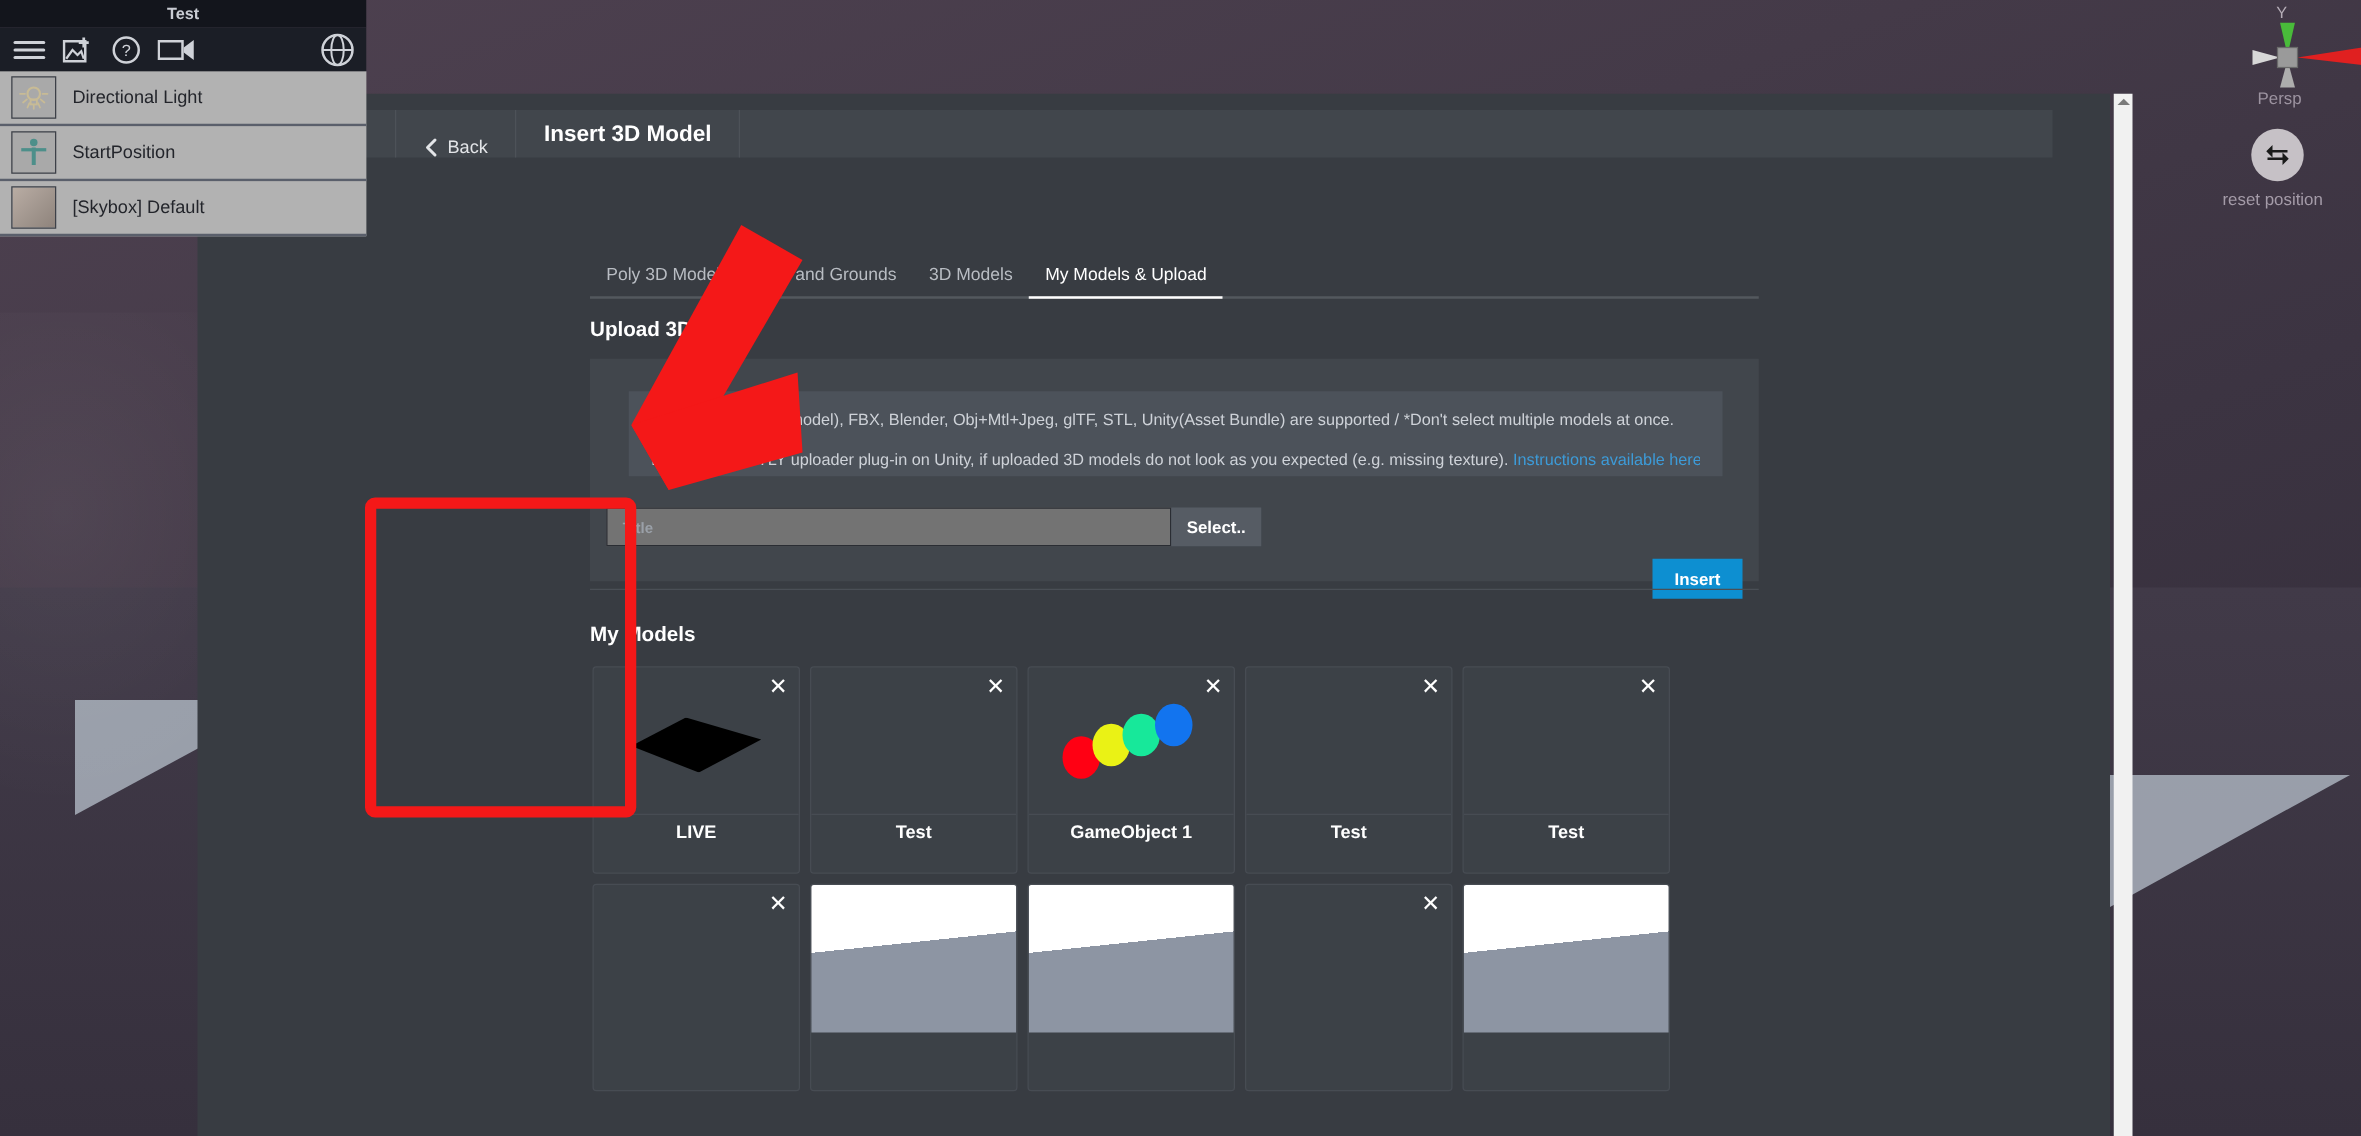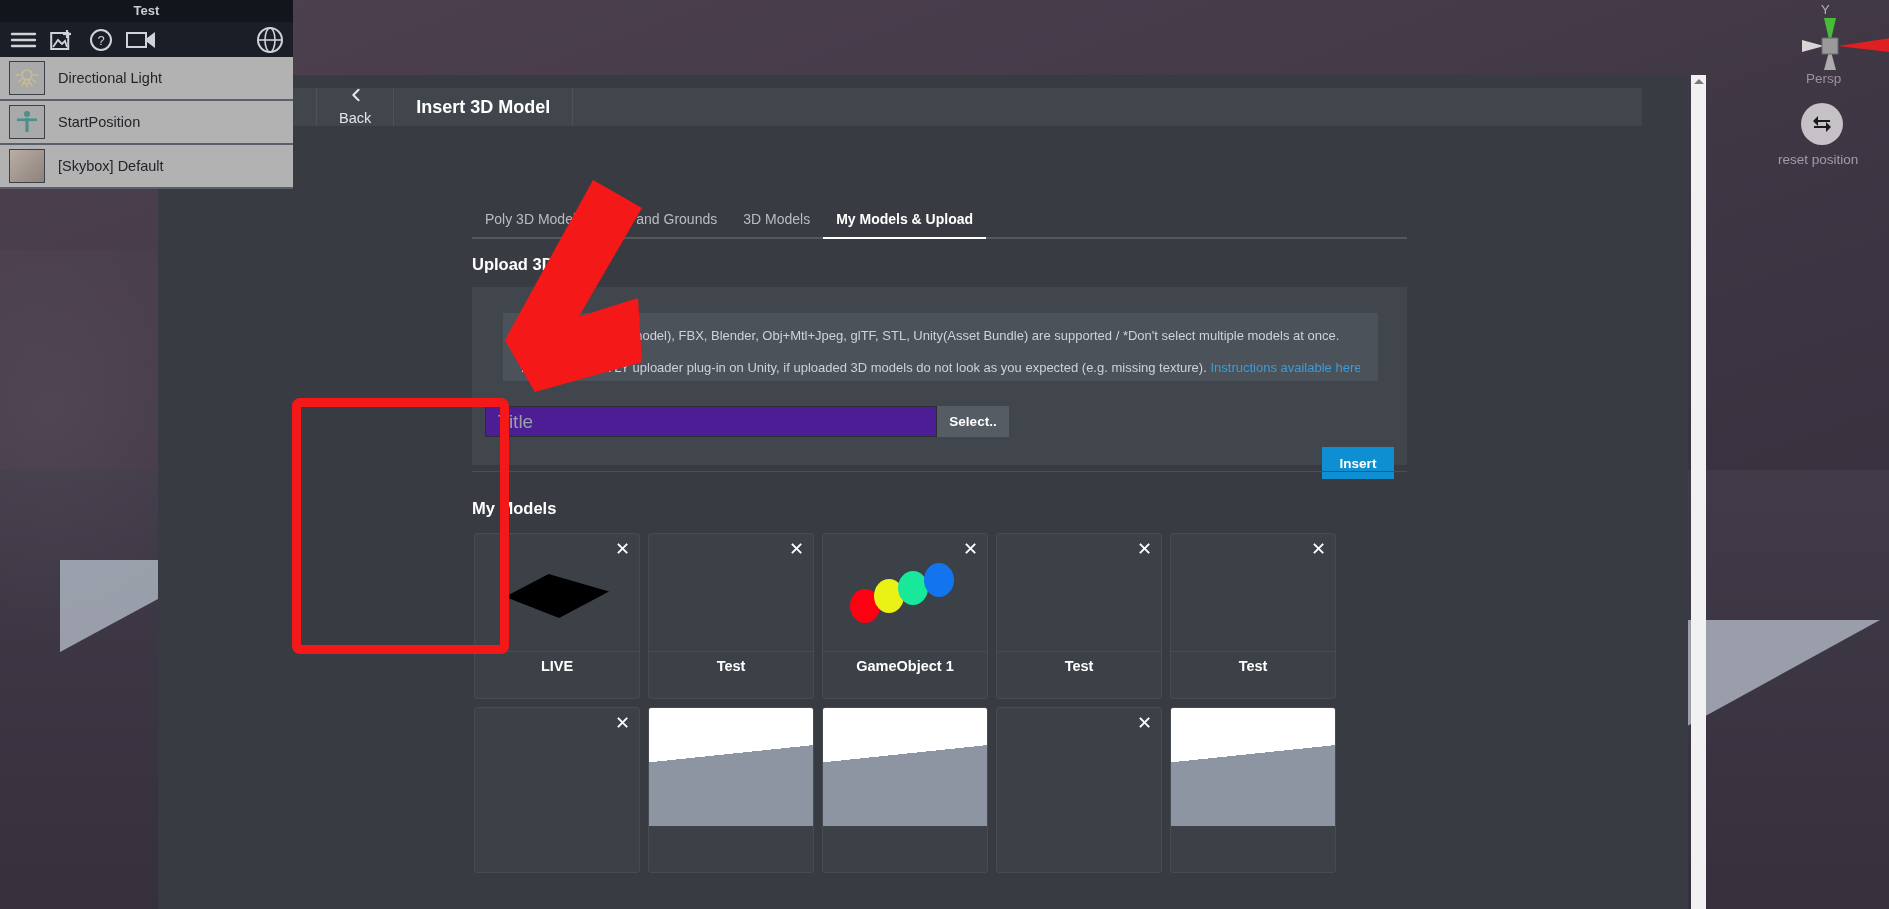--- a/index.html
+++ b/index.html
@@ -84,40 +84,40 @@
     overflow: hidden;
   }
   .modal-header {
     position: absolute; left: 14px; top: 13px;
     width: 1470px; height: 38px;
     background: #41464c;
     display: flex; align-items: stretch;
   }
   .mh-spacer { width: 145px; border-right: 1px solid #4d5258; }
   .mh-back {
-    display: flex; align-items: center; gap: 8px;
+    display: flex; align-items: flex-end; gap: 8px;
     padding: 0 22px; color: #e3e5e8; font-size: 14.5px;
-    border-right: 1px solid #4d5258; cursor: pointer; flex-direction: column;
+    border-right: 1px solid #4d5258; cursor: pointer;
   }
   .mh-title {
     display: flex; align-items: center; padding: 0 22px;
     color: #ffffff; font-size: 18px; font-weight: bold;
     border-right: 1px solid #4d5258;
   }
 
   .tabs {
     position: absolute; left: 314px; top: 136px; width: 935px;
     display: flex; align-items: flex-end; gap: 0;
     border-bottom: 2px solid #53585e;
   }
   .tab {
     padding: 0 13px 10px 13px; color: #b9bdc3; font-size: 14px;
     cursor: pointer; position: relative;
   }
-  .tab.active { color: #ffffff; font-weight: bold; }
+  .tab.active { color: #ffffff; font-weight: normal; }
   .tab.active::after {
     content: ""; position: absolute; left: 0; right: 0; bottom: -2px;
     height: 2px; background: #ffffff;
   }
 
   .section-title {
     position: absolute; left: 314px; top: 180px;
     color: #ffffff; font-size: 16.5px; font-weight: bold;
   }
 
@@ -137,23 +137,23 @@
     white-space: nowrap; overflow: hidden;
   }
   .info-line + .info-line { margin-top: 12px; }
   .info-link { color: #3d9bd8; }
 
   .field-row {
     position: absolute; left: 13px; top: 119px; width: 910px;
     display: flex; align-items: center;
   }
   .txt-input {
-    height: 31px; background: #4c1d95; border: 1px solid #2a2d33;
-    color: #d8dbe0; font-size: 19px; font-family: inherit;
-    padding: 0 12px; outline: none;
+    height: 31px; background: #737373; border: 1px solid #2a2d33;
+    color: #d8dbe0; font-size: 12px; font-family: inherit;
+    padding: 0 12px; outline: none; font-weight: bold;
   }
   .txt-input::placeholder { color: #9aa0a8; }
   #title-input { width: 452px; }
   #file-input { width: 374px; margin-left: 11px; }
   .select-btn {
     height: 31px; width: 72px; margin-left: 0;
     background: #565c64; color: #ffffff; font-size: 13.5px; font-weight: bold;
     border: none; cursor: pointer; font-family: inherit;
   }
   .upload-btn {

